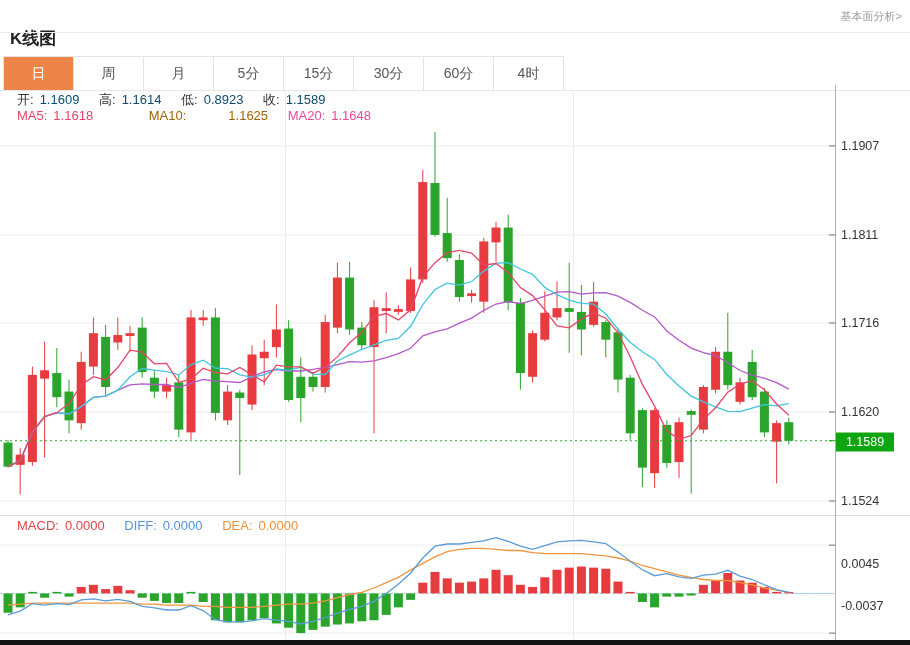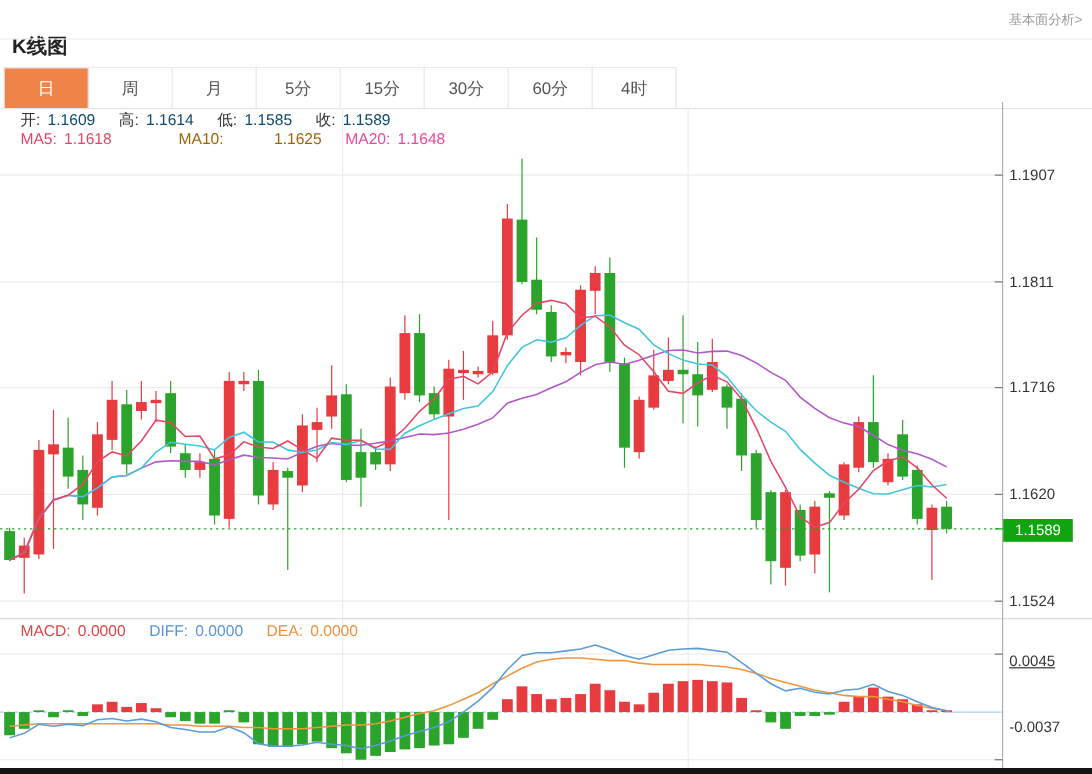--- a/index.html
+++ b/index.html
@@ -271,21 +271,21 @@
       <line x1="829" y1="412" x2="835.5" y2="412" stroke="#777"></line>
       <line x1="829" y1="500.9960137202172" x2="835.5" y2="500.9960137202172" stroke="#777"></line>
       <line x1="829" y1="545.1167381974249" x2="835.5" y2="545.1167381974249" stroke="#777"></line>
       <line x1="829" y1="633.0995708154506" x2="835.5" y2="633.0995708154506" stroke="#777"></line>
       <line x1="829" y1="440.7382960971529" x2="835.5" y2="440.7382960971529" stroke="#0ea50e"></line>
     </svg>
 
   <div class="legend" style="top:91px">
     <span class="lbl">开:</span><span class="vgreen gap">1.1609</span>
     <span class="lbl">高:</span><span class="vgreen gap">1.1614</span>
-    <span class="lbl">低:</span><span class="vgreen gap">1.1585</span>
+    <span class="lbl">低:</span><span class="vgreen gap">0.8923</span>
     <span class="lbl">收:</span><span class="vgreen">1.1589</span>
   </div>
 
   <div class="legend" style="top:108px">
     <span class="ma5">MA5:</span><span class="ma5 gap">1.1618</span>
     <span class="ma10">MA10:</span><span class="ma10 gap">1.1625</span>
     <span class="ma20">MA20:</span><span class="ma20">1.1648</span>
   </div>
 
   <div class="legend" style="top:518px">
@@ -293,20 +293,20 @@
     <span class="tdiff">DIFF:</span><span class="tdiff gap">0.0000</span>
     <span class="tdea">DEA:</span><span class="tdea">0.0000</span>
   </div>
 
   <div id="axis-labels">
       <div class="axis-label" style="top: 145.939px;">1.1907</div>
       <div class="axis-label" style="top: 234.935px;">1.1811</div>
       <div class="axis-label" style="top: 323.004px;">1.1716</div>
       <div class="axis-label" style="top: 412px;">1.1620</div>
       <div class="axis-label" style="top: 500.996px;">1.1524</div>
-      <div class="axis-label" style="top: 551px; text-decoration: underline;">0.0045</div>
+      <div class="axis-label" style="top: 564px;">0.0045</div>
       <div class="axis-label" style="top: 606px;">-0.0037</div>
     </div>
 
   <div class="price-badge" style="top:442px">1.1589</div>
 
   <div class="bottom-bar"></div>
 </div>
 
 </body></html>

